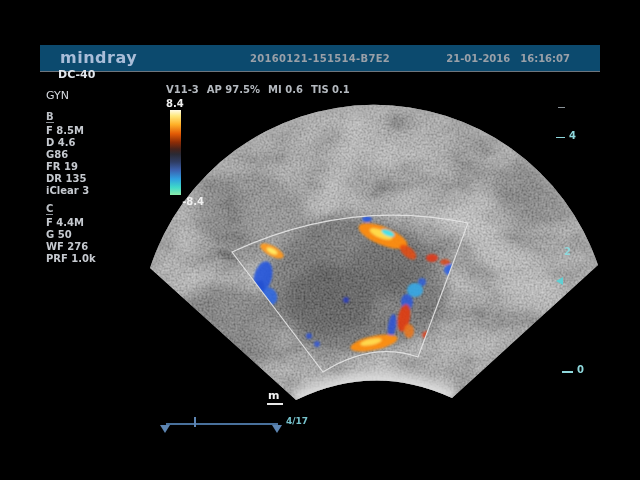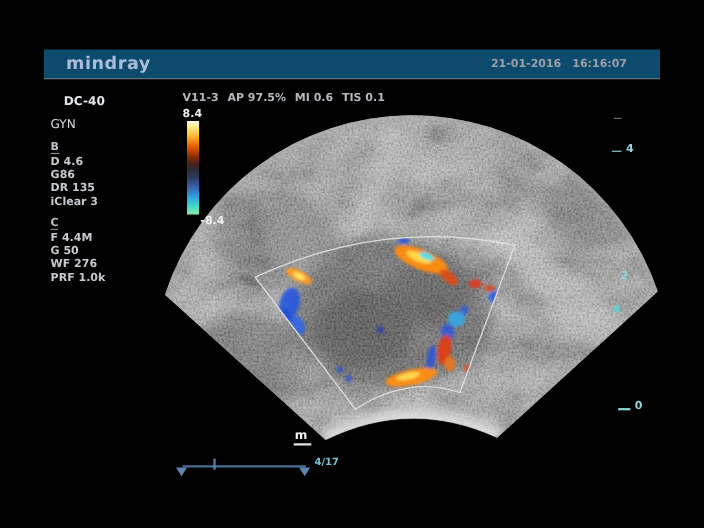--- a/index.html
+++ b/index.html
@@ -10,21 +10,21 @@
   .titlebar{position:absolute;left:40px;top:45px;width:560px;height:26px;
             background:#0c4a6e;border-bottom:1px solid #6e757d;}
   .logo{position:absolute;left:20px;top:3px;font-size:16px;font-weight:700;
         letter-spacing:.5px;color:#a9bdd8;}
   .file-id{position:absolute;left:210px;top:8px;font-size:10px;font-weight:700;
            letter-spacing:.3px;color:#9aa0a8;}
   .datetime{position:absolute;right:30px;top:8px;font-size:10px;font-weight:700;
             color:#9aa0a8;display:flex;gap:10px;}
 
   
-  .sidebar{position:absolute;left:46px;top:85px;width:104px;color:#c6cad0;}
+  .sidebar{position:absolute;left:46px;top:68px;width:104px;color:#c6cad0;}
   .model{margin-left:12px;font-size:11px;font-weight:700;color:#e2e6ec;}
   .preset{margin-top:8px;font-size:11px;font-weight:400;color:#d6dae0;}
   .mode-label{display:inline-block;margin:9px 0 2px 0;font-size:10px;font-weight:600;
               color:#bcc0c6;border-bottom:1px solid #8e9298;line-height:11px;}
   .mode-label.c{margin-top:3px;}
   .param{font-size:10px;font-weight:600;line-height:12px;color:#c6cad0;}
 
   
   .img-header{position:absolute;left:166px;top:84px;display:flex;gap:8px;
               font-size:10px;font-weight:700;color:#b4b9bf;}
@@ -143,33 +143,36 @@
     <ellipse cx="346" cy="300" rx="3" ry="3" fill="#2233bb" opacity="0.8"></ellipse>
     <ellipse cx="309" cy="336" rx="3" ry="3" fill="#2a52d8" opacity="0.8"></ellipse>
     <ellipse cx="317" cy="344" rx="3" ry="3" fill="#2a52d8" opacity="0.8"></ellipse>
   </g>
 
   <path d="M 232 252 Q 348 198 468 223 L 418 357 Q 372 341 323 372 Z" fill="none" stroke="#e6e6e6" stroke-width="1.2" opacity="0.9"></path>
 </svg>
 
 <div class="titlebar">
   <div class="logo">mindray</div>
+  <div class="file-id">20160121-151514-B7E2</div>
   <div class="datetime">
     <span>21-01-2016</span>
     <span>16:16:07</span>
   </div>
 </div>
 
 <div class="sidebar">
   <div class="model">DC-40</div>
   <div class="preset">GYN</div>
 
   <div class="mode-label">B</div>
+  <div class="param">F 8.5M</div>
   <div class="param">D 4.6</div>
   <div class="param">G86</div>
+  <div class="param">FR 19</div>
   <div class="param">DR 135</div>
   <div class="param">iClear 3</div>
 
   <div class="mode-label c">C</div>
   <div class="param">F 4.4M</div>
   <div class="param">G 50</div>
   <div class="param">WF 276</div>
   <div class="param">PRF 1.0k</div>
 </div>
 

